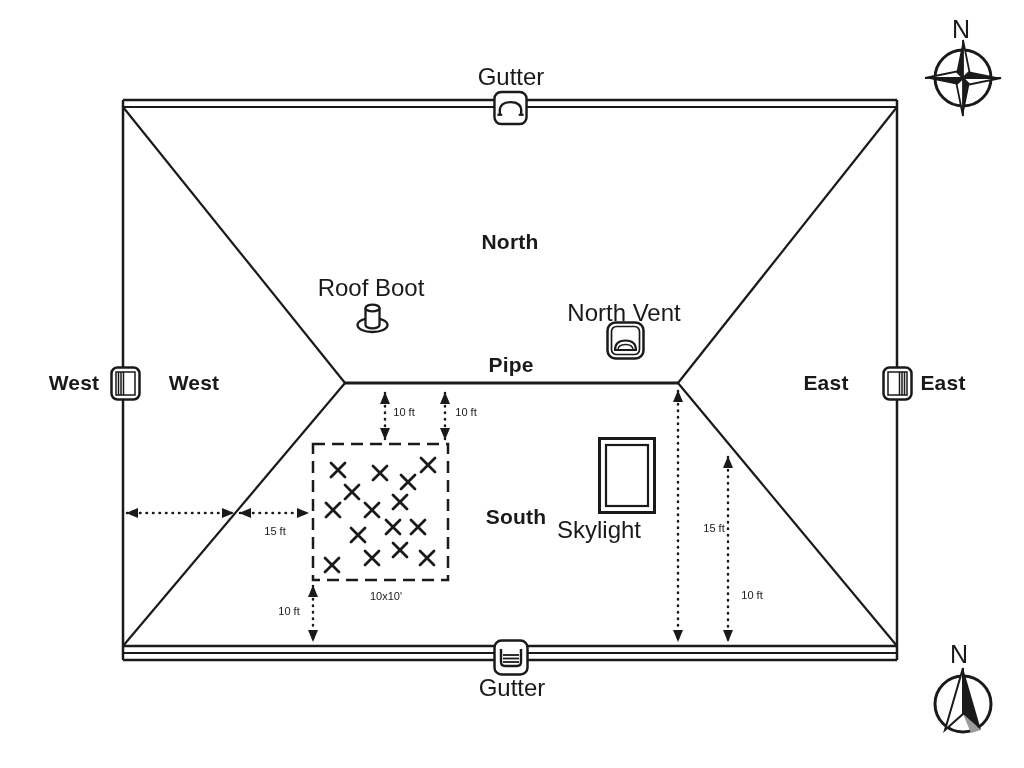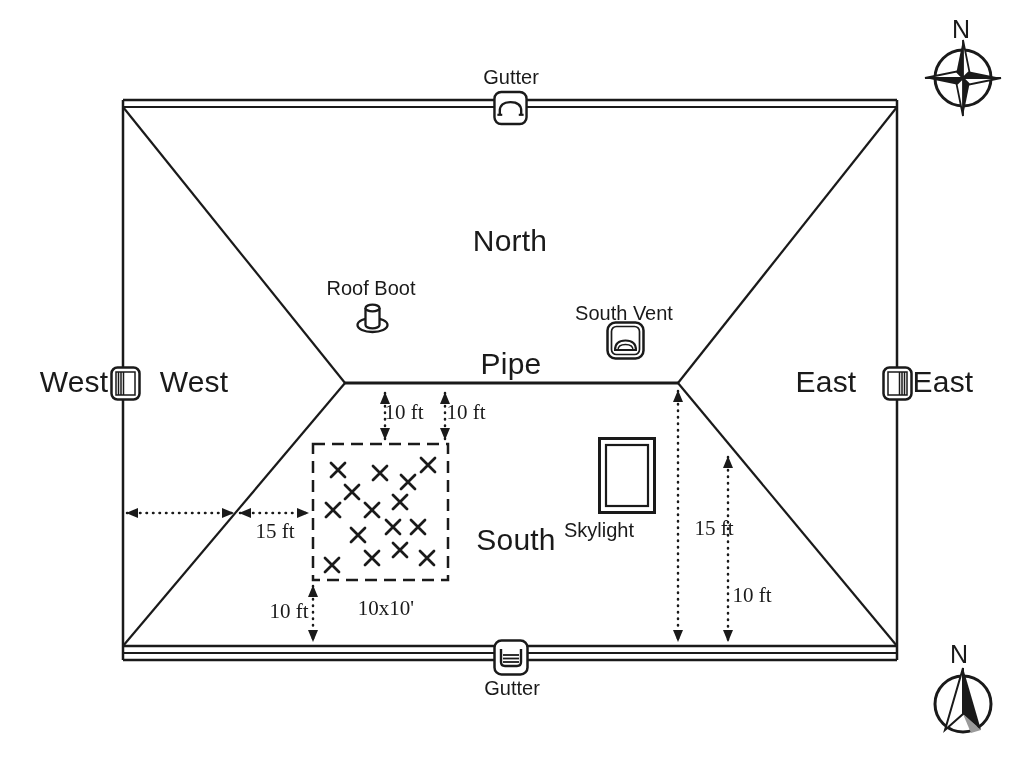--- a/index.html
+++ b/index.html
@@ -2,23 +2,23 @@
 <html style="--line: #1a1a1a; --bg: #ffffff; --cgray: #9a9a9a;"><head>
 <meta charset="utf-8">
 <style>
   :root{ --line:#1a1a1a; --bg:#ffffff; --cgray:#9a9a9a; }
   *{ box-sizing:border-box; }
   html,body{ margin:0; padding:0; }
   body{ background:var(--bg); font-family:"Liberation Sans", sans-serif; color:var(--line); }
   .canvas{ position:relative; width:1024px; height:768px; background:var(--bg); overflow:hidden; }
   .plan-svg{ position:absolute; left:0; top:0; z-index:1; }
   .label{ position:absolute; transform:translate(-50%,-50%); white-space:nowrap; color:var(--line); z-index:3; line-height:1; }
-  .lbl-lg{ font-size:30px; letter-spacing:.2px; }
-  .lbl-md{ font-size:20px;text-align:right; }
-  .lbl-sm{ font-size:21px;font-family:Liberation Serif, serif; }
+  .lbl-lg{ font-size:21px; letter-spacing:.2px;font-weight:bold; }
+  .lbl-md{ font-size:24px;text-align:right; }
+  .lbl-sm{ font-size:11px; }
   .lbl-n { font-size:25px; }
   .icon{ position:absolute; z-index:2; }
   svg .ln{ stroke:var(--line); fill:none; }
   svg .lnw{ stroke:var(--line); fill:var(--bg); }
   svg .solid{ fill:var(--line); stroke:none; }
   svg .grayfill{ fill:var(--cgray); stroke:none; }
   .xmark{ stroke:var(--line); stroke-width:2.75; stroke-linecap:round; fill:none; }
   .dot{ stroke:var(--line); stroke-width:2.5; stroke-linecap:round; stroke-dasharray:0.5 6; fill:none; }
   .mfill{ fill:var(--line); }
 </style>
@@ -173,31 +173,31 @@
       <polygon class="lnw" stroke-width="2" points="40,6 22,68 40,52"></polygon>
       <polygon class="solid" points="40,6 40,52 58,68"></polygon>
     </svg>
   </div>
 
   <div class="label lbl-md" style="left:511px; top:77px;">Gutter</div>
   <div class="label lbl-md" style="left:512px; top:688px;">Gutter</div>
 
   <div class="label lbl-lg" style="left:510px; top:241px;">North</div>
   <div class="label lbl-lg" style="left:511px; top:364px;">Pipe</div>
-  <div class="label lbl-lg" style="left:516px; top:516px;margin-top:24px;">South</div>
+  <div class="label lbl-lg" style="left:516px; top:516px;">South</div>
   <div class="label lbl-lg" style="left:74px;  top:382px;">West</div>
   <div class="label lbl-lg" style="left:194px; top:382px;">West</div>
   <div class="label lbl-lg" style="left:826px; top:382px;">East</div>
   <div class="label lbl-lg" style="left:943px; top:382px;">East</div>
 
   <div class="label lbl-md" style="left:371px; top:288px;">Roof Boot</div>
-  <div class="label lbl-md" style="left:624px; top:313px;">South Vent</div>
+  <div class="label lbl-md" style="left:624px; top:313px;">North Vent</div>
   <div class="label lbl-md" style="left:599px; top:530px;">Skylight</div>
 
-  <div class="label lbl-sm" style="left:386px; top:596px;margin-top:12px;">10x10'</div>
+  <div class="label lbl-sm" style="left:386px; top:596px;">10x10'</div>
 
   <div class="label lbl-sm" style="left:404px; top:412px;">10 ft</div>
   <div class="label lbl-sm" style="left:466px; top:412px;">10 ft</div>
   <div class="label lbl-sm" style="left:275px; top:531px;">15 ft</div>
   <div class="label lbl-sm" style="left:289px; top:611px;">10 ft</div>
   <div class="label lbl-sm" style="left:714px; top:528px;">15 ft</div>
   <div class="label lbl-sm" style="left:752px; top:595px;">10 ft</div>
 
   <div class="label lbl-n" style="left:961px; top:29px;">N</div>
   <div class="label lbl-n" style="left:959px; top:654px;">N</div>

